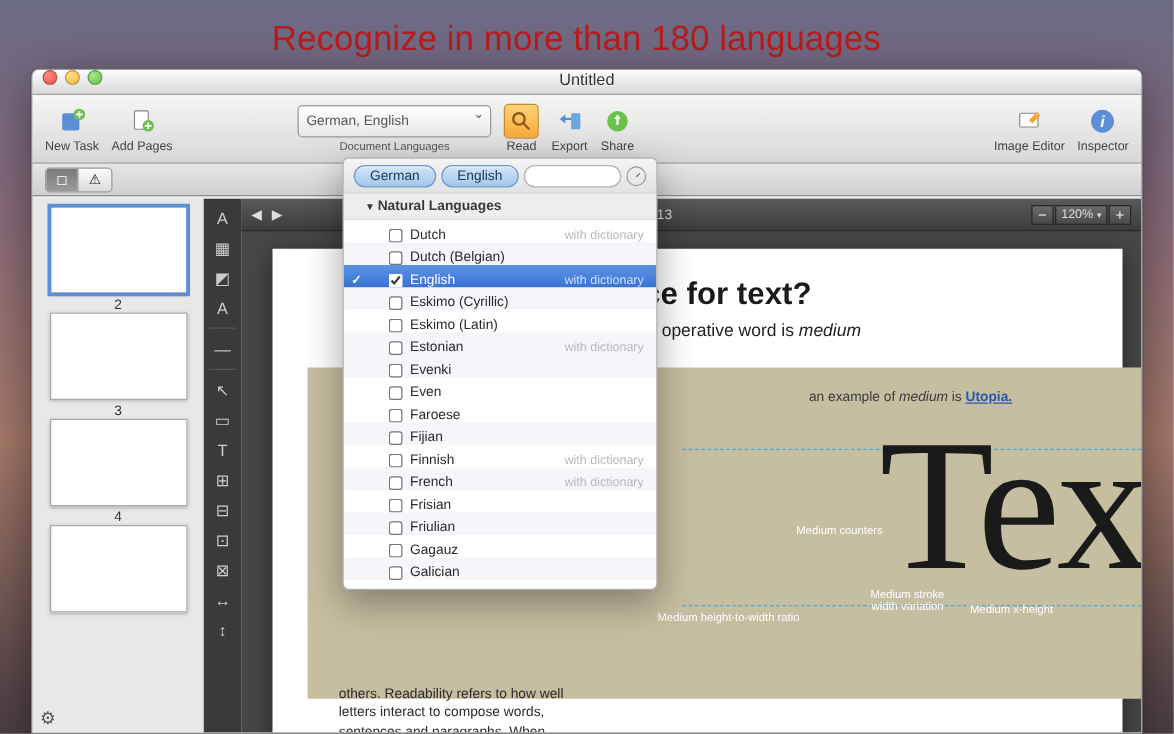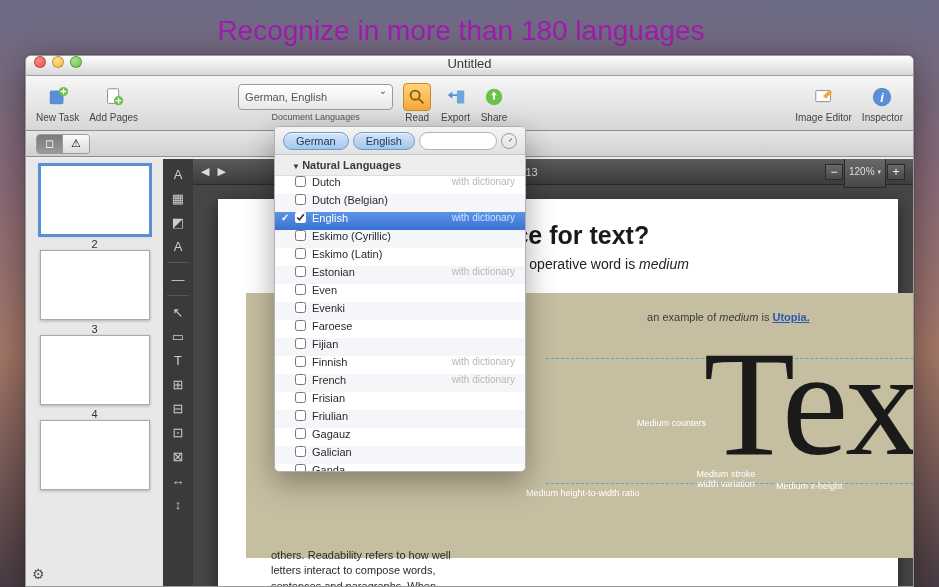--- a/index.html
+++ b/index.html
@@ -1,17 +1,17 @@
 <!DOCTYPE html>
 <html><head>
 <meta charset="utf-8">
 <style>
 * { margin:0; padding:0; box-sizing:border-box; font-family:-apple-system,"Lucida Grande","Helvetica Neue",sans-serif; }
 body { background:linear-gradient(180deg,#6b6a85 0%,#8a6b7a 30%,#a87a6a 60%,#4a3d45 100%); width:939px; height:587px; overflow:hidden; position:relative; }
-.promo { position:absolute; top:15px; left:0; right:17px; text-align:center; color:#a21caf; font-size:28px; font-weight:300; }
+.promo { position:absolute; top:15px; left:0; right:17px; text-align:center; color:#b91c1c; font-size:28px; font-weight:300; }
 .appwin { position:absolute; left:25px; top:55px; width:889px; height:532px; background:#ededed; border:1px solid #9a9a9a; border-radius:6px 6px 0 0; box-shadow:0 10px 40px rgba(0,0,0,.45),0 0 0 1px rgba(0,0,0,.1); overflow:hidden; }
 .titlebar { height:20px; background:linear-gradient(#fdfdfd,#d8d8d8); border-bottom:1px solid #a0a0a0; position:relative; display:flex; align-items:flex-start; }
 .traffic { display:flex; gap:6px; padding-left:8px; }
 .tb { width:12px; height:12px; border-radius:50%; border:1px solid rgba(0,0,0,.25); }
 .tb-close{background:radial-gradient(circle at 35% 30%,#ff8b83,#e9524b);} 
 .tb-min{background:radial-gradient(circle at 35% 30%,#ffe08a,#f5b93a);} 
 .tb-max{background:radial-gradient(circle at 35% 30%,#a6e58c,#68c24a);} 
 .title { position:absolute; left:0; right:0; text-align:center; font-size:13px; color:#333; text-shadow:0 1px 0 #fff; }
 .toolbar { height:55px; background:linear-gradient(#f6f6f6,#d7d7d7); border-bottom:1px solid #8f8f8f; display:flex; align-items:center; padding:0 10px; gap:10px; }
 .tbtn { display:flex; flex-direction:column; align-items:center; font-size:10px; color:#444; gap:1px; cursor:pointer; }
@@ -29,21 +29,21 @@
 .thumb { width:110px; }
 .thumb-img { width:110px; height:70px; background:#fff; border:1px solid #aaa; box-shadow:0 1px 3px rgba(0,0,0,.25); padding:4px; font-size:5px; color:#666; overflow:hidden; position:relative; }
 .thumb.sel .thumb-img{ outline:3px solid #5a8fd6; outline-offset:-1px; }
 .thumb-num{ text-align:center; font-size:11px; color:#333; margin-top:3px; }
 .vtoolbar { width:30px; background:#3a3a3a; display:flex; flex-direction:column; align-items:center; padding-top:4px; gap:2px; }
 .vt { width:24px; height:22px; display:flex; align-items:center; justify-content:center; color:#ccc; font-size:13px; border-radius:3px; cursor:pointer; }
 .docarea { flex:1; background:#474747; position:relative; overflow:hidden; }
 .docbar { height:26px; background:linear-gradient(#5a5a5a,#3d3d3d); display:flex; align-items:center; justify-content:space-between; padding:0 8px; color:#ddd; font-size:11px; border-bottom:1px solid #2a2a2a; }
 .zoom { display:flex; align-items:center; gap:1px; }
 .zb { width:18px; height:16px; background:linear-gradient(#6a6a6a,#4a4a4a); border:1px solid #2a2a2a; color:#eee; font-size:12px; display:flex; align-items:center; justify-content:center; cursor:pointer; }
-.zv { width:42px; height:32px; background:linear-gradient(#6a6a6a,#4a4a4a); border:1px solid #2a2a2a; font-size:10px; display:flex; align-items:center; justify-content:center; position:relative; }
+.zv { width:42px; height:16px; background:linear-gradient(#6a6a6a,#4a4a4a); border:1px solid #2a2a2a; font-size:10px; display:flex; align-items:center; justify-content:center; position:relative; }
 .zv::after{content:"▾"; font-size:7px; margin-left:3px;}
 .page { position:absolute; left:25px; top:40px; width:680px; height:440px; background:#fff; box-shadow:0 4px 18px rgba(0,0,0,.5); padding:22px 28px; }
 .page h1{ font-family:Georgia,serif; font-weight:700; font-size:25px; color:#1a1a1a; margin-bottom:6px; }
 .page .sub{ font-family:Georgia,serif; font-size:14px; color:#222; margin-bottom:20px; }
 .page .sub i{font-style:italic;}
 .figure { background:#c6bea1; width:732px; height:265px; position:relative; padding:18px 8px; }
 .fig-cap{ font-size:11px; color:#3a3a3a; }
 .fig-cap a{ color:#2a5ab0; font-weight:600; text-decoration:underline; }
 .fig-cap i{font-style:italic;}
 .bigtext { position:absolute; right:22px; top:35px; font-family:Georgia,"Times New Roman",serif; font-size:150px; font-weight:400; color:#1a1a1a; line-height:1; letter-spacing:-3px; }
@@ -53,21 +53,21 @@
 .gear { position:absolute; left:6px; bottom:4px; font-size:14px; color:#555; }
 .popup { position:absolute; left:274px; top:126px; width:252px; background:#fff; border:1px solid #b0b0b0; border-radius:5px; box-shadow:0 10px 30px rgba(0,0,0,.35); z-index:50; overflow:hidden; }
 .pop-top { height:28px; background:linear-gradient(#f4f4f4,#e2e2e2); border-bottom:1px solid #c4c4c4; display:flex; align-items:center; padding:0 8px; gap:4px; }
 .pill { height:18px; padding:0 12px; background:linear-gradient(#d5e5f7,#a3c6ec); border:1px solid #6b9ad0; border-radius:10px; font-size:11px; color:#1a3a60; display:flex; align-items:center; box-shadow:inset 0 1px 0 rgba(255,255,255,.6); }
 .search { flex:1; height:18px; border:1px solid #b4b4b4; border-radius:10px; background:#fff; }
 .clock{ width:16px;height:16px; border:1px solid #999; border-radius:50%; position:relative;}
 .clock::before{content:"";position:absolute;left:50%;top:50%;width:4px;height:1px;background:#666;transform-origin:left;transform:rotate(-45deg);}
 .section { padding:4px 17px; font-size:11px; font-weight:700; color:#3a3a3a; background:#eee; border-bottom:1px solid #ddd; }
 .section::before{content:"▼ "; font-size:8px;}
 .langlist { max-height:295px; overflow:hidden; }
-.lrow { height:18px; display:flex; align-items:flex-start; padding:0 10px 0 20px; font-size:11px; color:#2a2a2a; cursor:pointer; position:relative; }
+.lrow { height:18px; display:flex; align-items:flex-end; padding:0 10px 0 36px; font-size:11px; color:#2a2a2a; cursor:pointer; position:relative; }
 .lrow.even{background:#f4f6fa;}
 .lrow input{ margin-right:6px; width:11px; height:11px; }
 .lrow .dict{ margin-left:auto; font-size:10px; color:#b8b8b8; }
 .lrow.sel{ background:linear-gradient(#5c93e6,#3a72d4); color:#fff; }
 .lrow.sel .dict{color:#cde0ff;}
 .lrow.sel::before{content:"✓"; position:absolute; left:6px; color:#fff; font-size:10px; font-weight:700;}
 .lrow.sel input{accent-color:#fff;}
 svg.ic{width:22px;height:22px;}
 </style>
 </head>
@@ -270,28 +270,28 @@
       </div>
       <div class="lrow">
         <input type="checkbox" style="">
         <span>Eskimo (Latin)</span>
       </div>
       <div class="lrow even">
         <input type="checkbox" style="">
         <span>Estonian</span>
         <span class="dict">with dictionary</span>
       </div>
+      <div class="lrow even">
+        <input type="checkbox" style="">
+        <span>Evenki</span>
+      </div>
       <div class="lrow">
         <input type="checkbox" style="">
         <span>Even</span>
       </div>
-      <div class="lrow even">
-        <input type="checkbox" style="">
-        <span>Evenki</span>
-      </div>
       <div class="lrow">
         <input type="checkbox" style="">
         <span>Faroese</span>
       </div>
       <div class="lrow even">
         <input type="checkbox" style="">
         <span>Fijian</span>
       </div>
       <div class="lrow">
         <input type="checkbox" style="">

